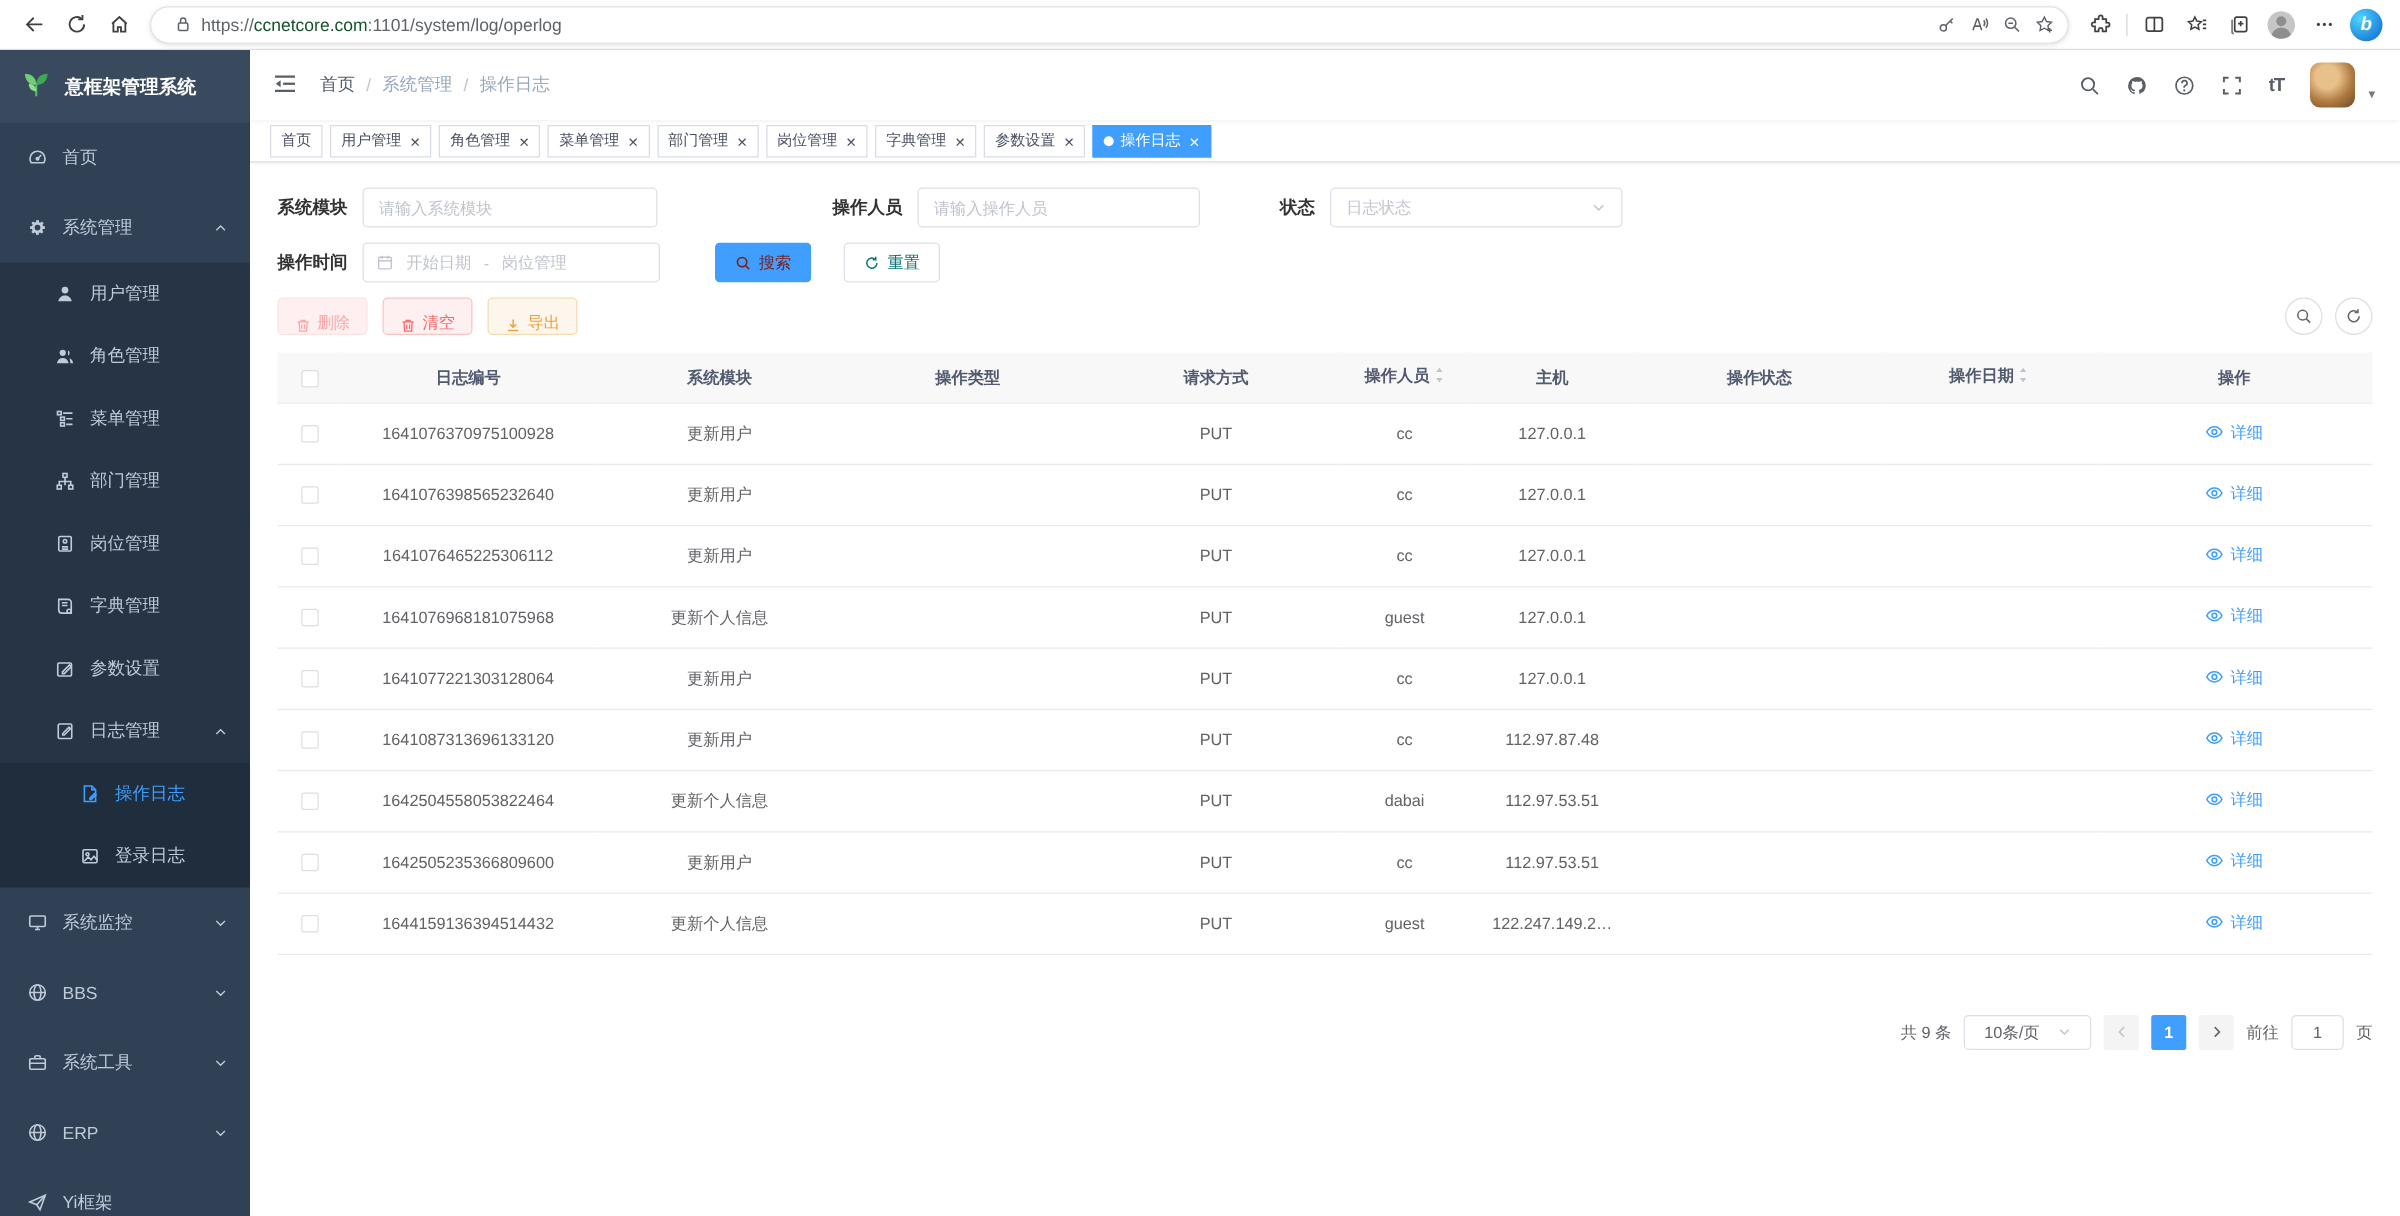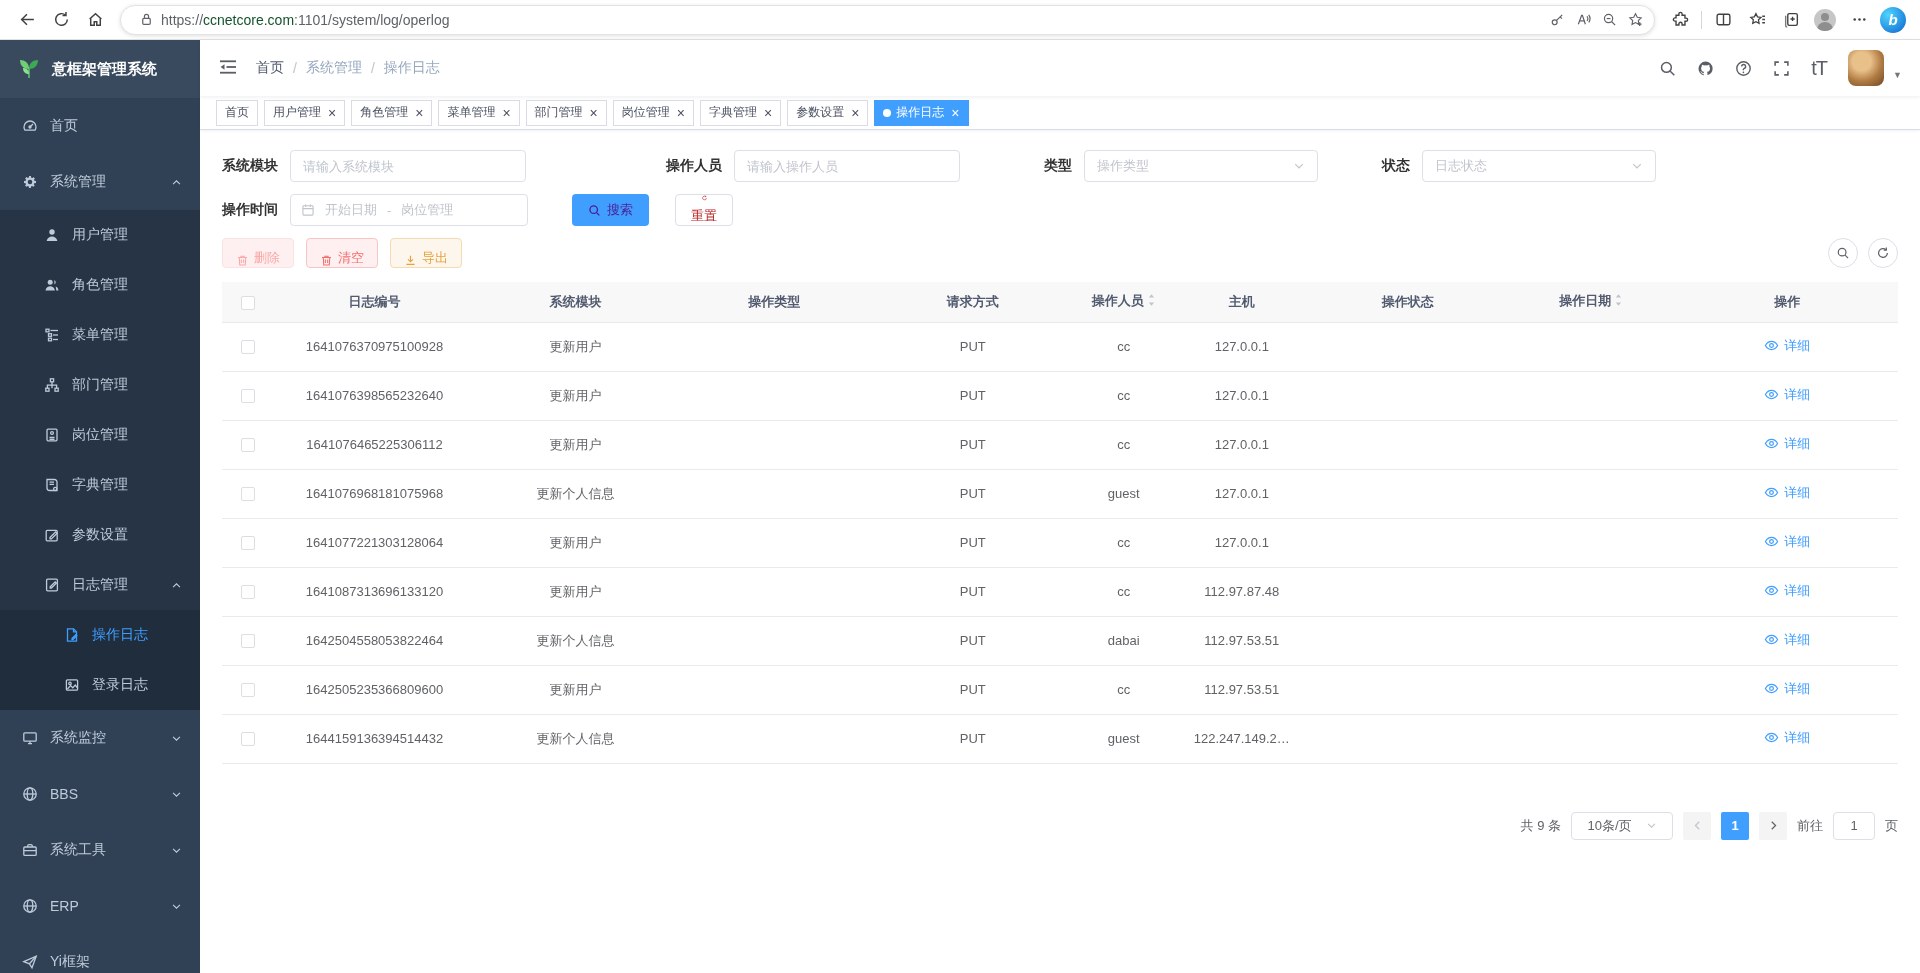--- a/index.html
+++ b/index.html
@@ -50,21 +50,21 @@
     background:#fff; box-shadow:0 1px 4px rgba(0,21,41,.08); position:relative; z-index:3; }
   .hamburger { width:22px; height:22px; color:#5a5e66; cursor:pointer; display:flex; }
   .hamburger svg { width:20px; height:20px; }
   .breadcrumb { margin-left:16px; font-size:14px; display:flex; align-items:center; }
   .crumb { color:#97a8be; }
   .crumb.first { color:#515a6e; }
   .crumb-sep { color:#c0c4cc; padding:0 9px; }
   .nav-right { margin-left:auto; display:flex; align-items:center; gap:21px; color:#5a5e66; }
   .nav-ic { display:flex; cursor:pointer; }
   .nav-ic svg { width:17px; height:17px; }
-  .font-ic { font-size:20px; font-weight:400; cursor:pointer; letter-spacing:-1px; }
+  .font-ic { font-size:15px; font-weight:700; cursor:pointer; letter-spacing:-1px; }
   .avatar { width:36px; height:36px; border-radius:8px; cursor:pointer;
     background:radial-gradient(circle at 38% 32%, #e8c08a 0 28%, #b07b43 60%, #6d4724 100%); }
   .avatar-caret { margin-left:-12px; margin-top:14px; color:#777; font-size:9px; }
 
   
   .tabs-bar { height:34px; flex:0 0 34px; display:flex; align-items:center; gap:6px;
     padding:0 16px; background:#fff; border-bottom:1px solid #d8dce5;
     box-shadow:0 1px 3px rgba(0,0,0,.06); position:relative; z-index:2; }
   .tab { height:26px; display:inline-flex; align-items:center; gap:5px; padding:0 8px;
     border:1px solid #d8dce5; background:#fff; color:#495060; font-size:12px; cursor:pointer; }
@@ -86,22 +86,22 @@
     display:flex; align-items:center; justify-content:space-between; padding:0 12px; cursor:pointer; }
   .sel .ph { font-size:13px; color:#c0c4cc; }
   .sel svg { width:12px; height:12px; color:#c0c4cc; }
   .daterange { width:238px; height:32px; border:1px solid #dcdfe6; border-radius:4px;
     display:flex; align-items:center; gap:10px; padding:0 10px; background:#fff; }
   .daterange svg { width:14px; height:14px; color:#c0c4cc; }
   .daterange .ph { font-size:13px; color:#c0c4cc; }
   .btn { height:32px; padding:0 15px; border-radius:4px; border:1px solid transparent;
     display:inline-flex; align-items:center; gap:6px; font-size:13px; cursor:pointer; }
   .btn svg { width:13px; height:13px; }
-  .btn-primary { background:#409eff; color:#4c1d95; }
-  .btn-default { background:#fff; border-color:#dcdfe6; color:#b91c1c;flex-direction:column; }
+  .btn-primary { background:#409eff; color:#7f1d1d; }
+  .btn-default { background:#fff; border-color:#dcdfe6; color:#0f766e; }
 
   
   .act-row { display:flex; align-items:center; margin:8px 0 14px; }
   .btn-sm { height:30px; padding:0 13px; border-radius:4px; font-size:13px;
     display:inline-flex; align-items:flex-end; gap:5px; cursor:pointer; }
   .btn-sm svg { width:13px; height:13px; }
   .b-del { background:#fef0f0; border:1px solid #fde2e2; color:#f9a7a7; cursor:not-allowed; }
   .b-clear { background:#fef0f0; border:1px solid #fbc4c4; color:#f56c6c; }
   .b-export { background:#fdf6ec; border:1px solid #f5dab1; color:#e6a23c; }
   .circle-btn { width:30px; height:30px; border:1px solid #dcdfe6; border-radius:50%;
@@ -544,29 +544,20 @@
 
       <div class="f-row">
         <div class="f-item">
           <span class="f-label">系统模块</span>
           <input class="inp" placeholder="请输入系统模块" style="">
         </div>
         <div class="f-item" style="margin-left:140px">
           <span class="f-label">操作人员</span>
           <input class="inp" style="width: 226px;" placeholder="请输入操作人员">
         </div>
-        <div class="f-item" style="margin-left:84px">
-          <span class="f-label">类型</span>
-          <div class="sel">
-            <span class="ph">操作类型</span>
-            <svg viewBox="0 0 16 16" fill="none" stroke="currentColor" stroke-width="1.6">
-                <path d="M3 5.5l5 5 5-5"></path>
-              </svg>
-          </div>
-        </div>
         <div class="f-item" style="margin-left:64px">
           <span class="f-label">状态</span>
           <div class="sel">
             <span class="ph">日志状态</span>
             <svg viewBox="0 0 16 16" fill="none" stroke="currentColor" stroke-width="1.6">
                 <path d="M3 5.5l5 5 5-5"></path>
               </svg>
           </div>
         </div>
       </div>

